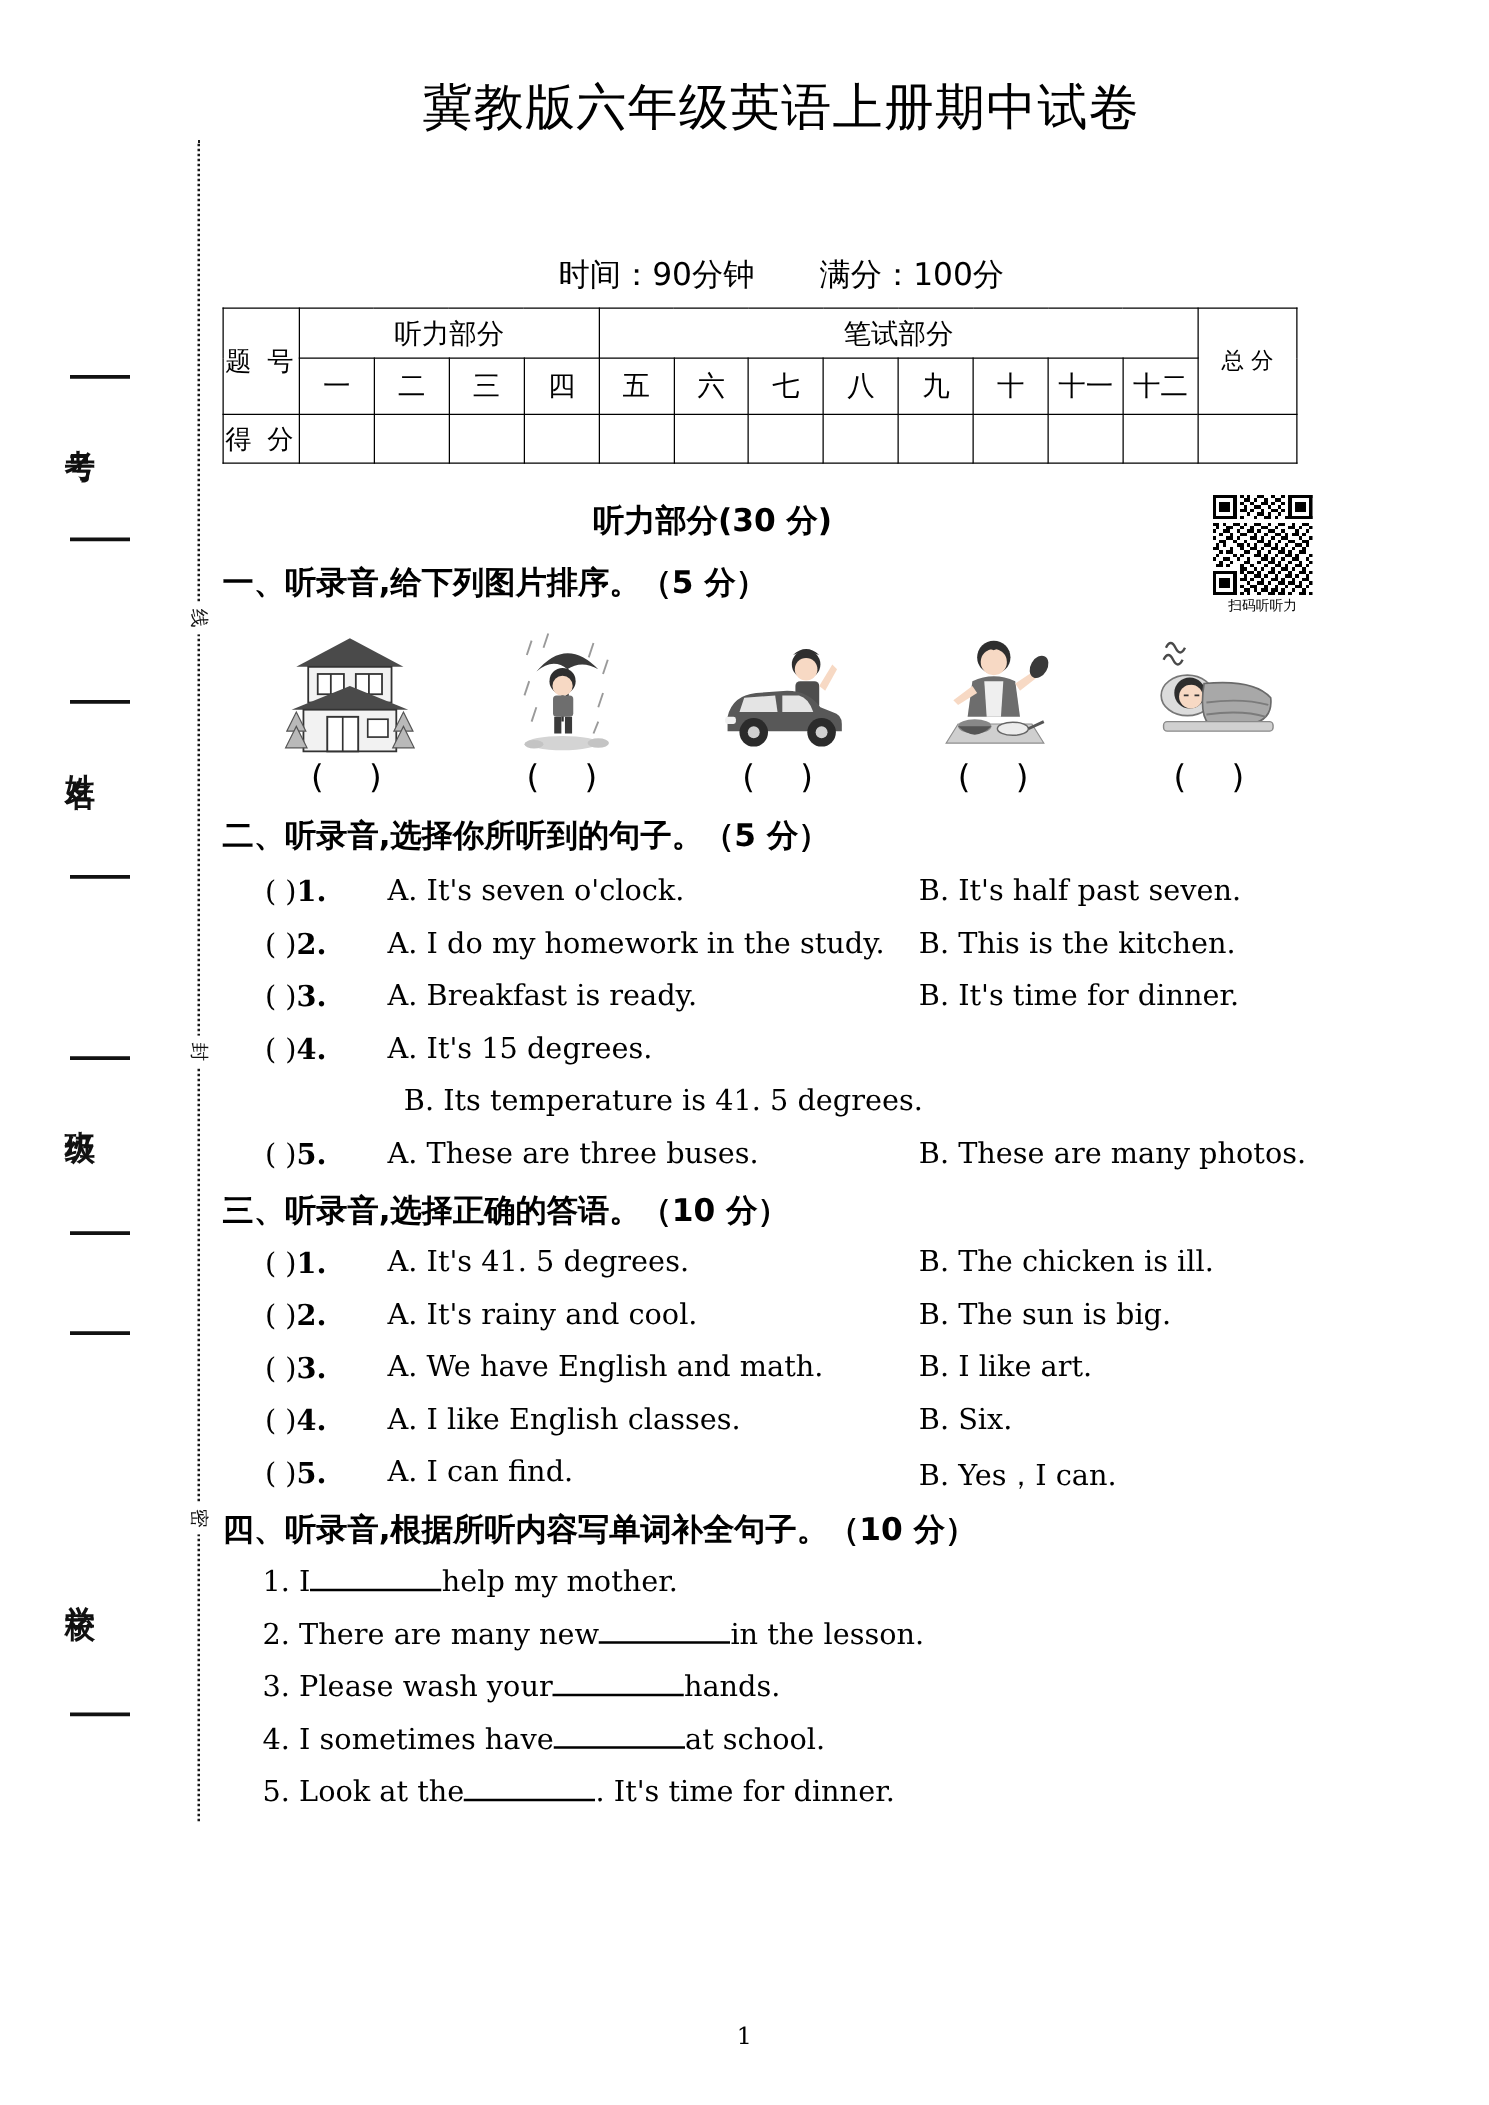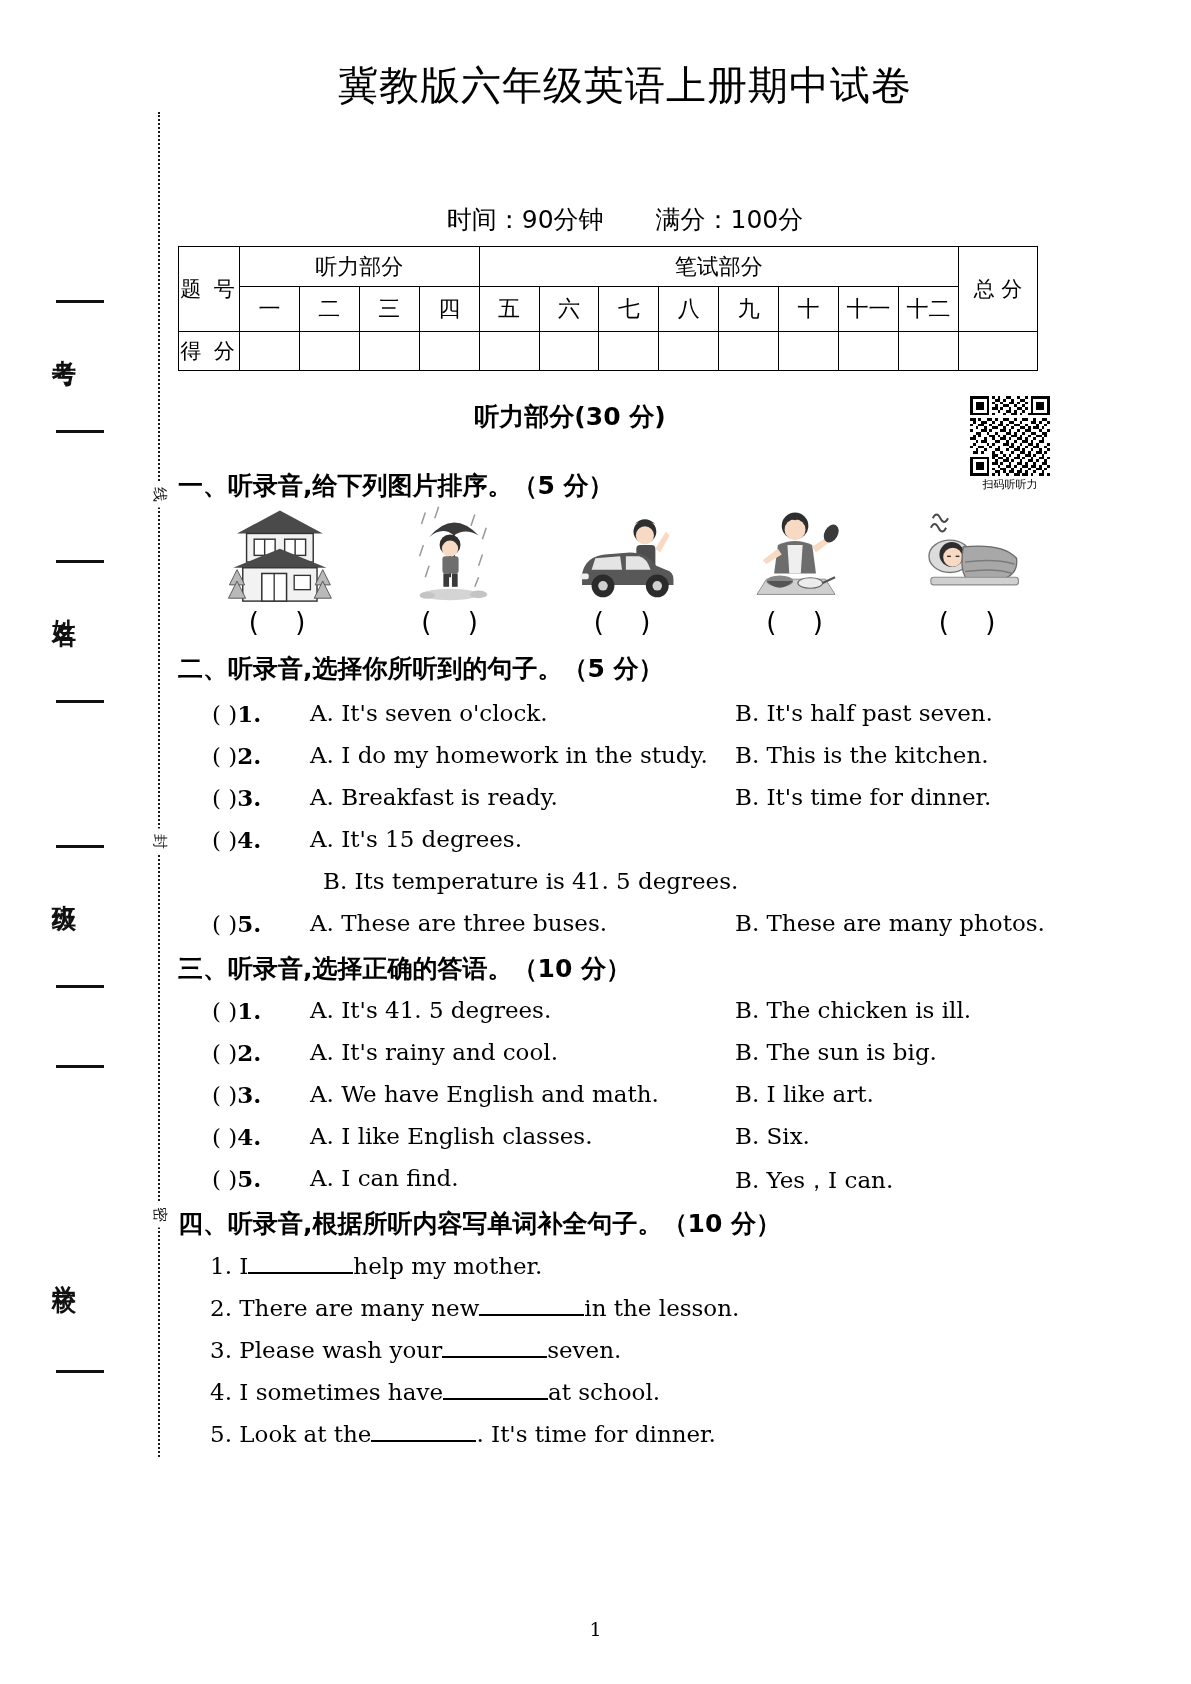--- a/index.html
+++ b/index.html
@@ -113,21 +113,21 @@
     text-align: center;
     vertical-align: middle;
     font-size: 22px;
     color: #000;
     padding: 0;
   }
   .score-table .hdr-label { width: 60px; font-size: 21px; letter-spacing: 3px; }
   .score-table .sec-head { font-size: 22px; height: 40px; }
   .score-table .num-row td { height: 44px; font-size: 22px; }
   .score-table .blank-row td { height: 38px; }
-  .score-table .total { width: 78px; font-size: 21px; line-height: 1.15; }
+  .score-table .total { width: 78px; font-size: 18px; line-height: 1.15; }
 
   
   .part-head {
     position: absolute;
     left: 175px;
     top: 400px;
     width: 790px;
     text-align: center;
     font-size: 25px;
     font-weight: bold;
@@ -518,21 +518,21 @@
           <rect x="16" y="28" width="2" height="1"></rect>
           <rect x="19" y="28" width="2" height="1"></rect>
           <rect x="22" y="28" width="1" height="1"></rect>
           <rect x="25" y="28" width="2" height="1"></rect>
           <rect x="28" y="28" width="1" height="1"></rect>
       </g>
     </svg>
     <div class="qr-cap">扫码听听力</div>
   </div>
 
-  <div class="sec-title" style="top:449px;margin-top:20px;">一、听录音,给下列图片排序。（5 分）</div>
+  <div class="sec-title" style="top:449px;">一、听录音,给下列图片排序。（5 分）</div>
 
   <div class="pic-row">
     <div class="pic-cell">
       <svg class="pic-img" viewBox="0 0 130 105">
         <polygon points="20,32 65,8 110,32" fill="#4a4a4a"></polygon>
         <rect x="30" y="32" width="70" height="30" fill="#f2f2f2" stroke="#333" stroke-width="1.5"></rect>
         <rect x="38" y="38" width="22" height="17" fill="#ffffff" stroke="#333" stroke-width="1.5"></rect>
         <rect x="70" y="38" width="22" height="17" fill="#ffffff" stroke="#333" stroke-width="1.5"></rect>
         <line x1="49" y1="38" x2="49" y2="55" stroke="#333" stroke-width="1.5"></line>
         <line x1="81" y1="38" x2="81" y2="55" stroke="#333" stroke-width="1.5"></line>
@@ -706,21 +706,21 @@
     <span>I</span><span class="blankline" style="width:105px;"></span><span>help my mother.</span>
   </div>
 
   <div class="fillrow" style="left:210px; top:1295px;">
     <span class="idx">2.</span>
     <span>There are many new</span><span class="blankline" style="width:105px;"></span><span>in the lesson.</span>
   </div>
 
   <div class="fillrow" style="left:210px; top:1337px;">
     <span class="idx">3.</span>
-    <span>Please wash your</span><span class="blankline" style="width:105px;"></span><span>seven.</span>
+    <span>Please wash your</span><span class="blankline" style="width:105px;"></span><span>hands.</span>
   </div>
 
   <div class="fillrow" style="left:210px; top:1379px;">
     <span class="idx">4.</span>
     <span>I sometimes have</span><span class="blankline" style="width:105px;"></span><span>at school.</span>
   </div>
 
   <div class="fillrow" style="left:210px; top:1421px;">
     <span class="idx">5.</span>
     <span>Look at the</span><span class="blankline" style="width:105px;"></span><span>. It's time for dinner.</span>

